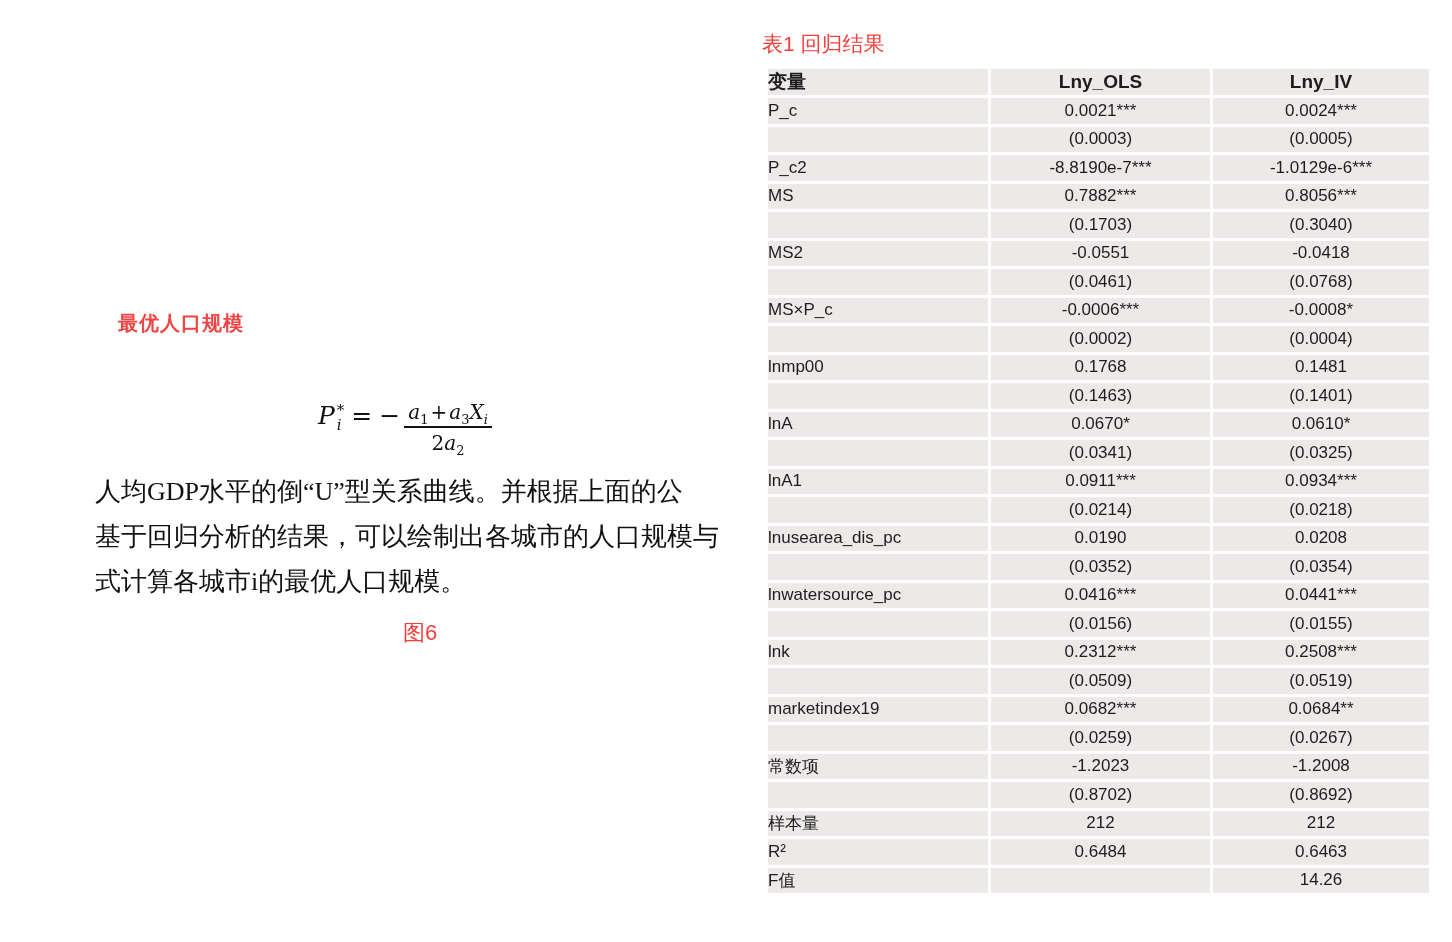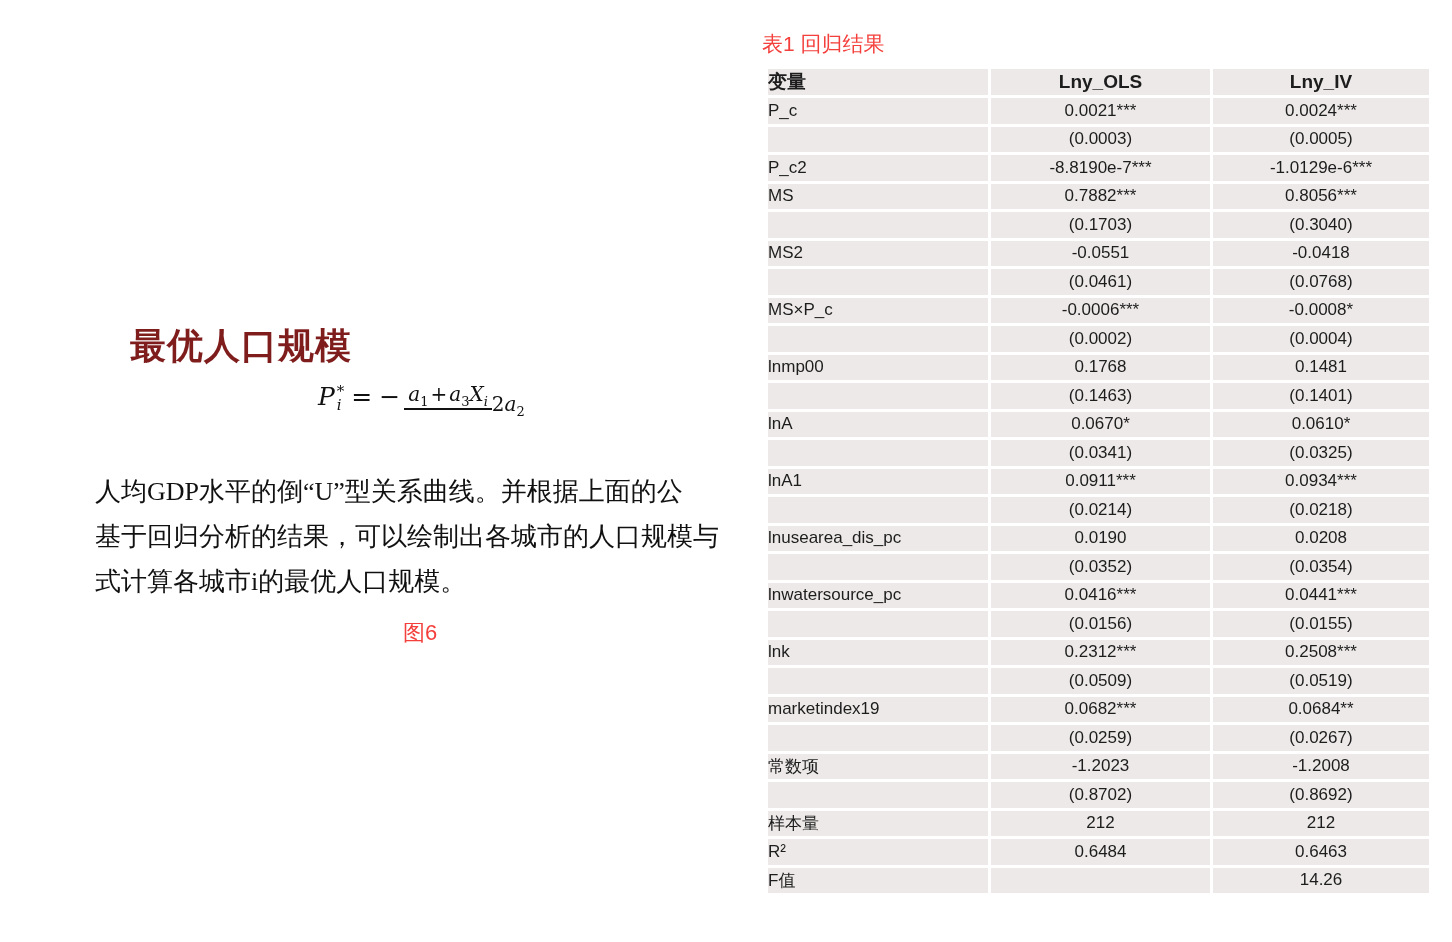--- a/index.html
+++ b/index.html
@@ -9,41 +9,41 @@
   }
   *{box-sizing:border-box;}
   html,body{margin:0;padding:0;}
   body{
     width:1452px;height:942px;position:relative;background:#ffffff;
     font-family:"Liberation Sans",sans-serif;color:var(--ink);overflow:hidden;
   }
 
   
   .section-heading{
-    position:absolute;left:118px;top:310px;margin:12px;
+    position:absolute;left:118px;top:310px;margin:0;
     font-family:"Liberation Sans",sans-serif;
-    font-size:36px;font-weight:700;color:#7f1d1d;letter-spacing:1px;
+    font-size:20px;font-weight:700;color:#ef4444;letter-spacing:1px;
   }
   .formula{
     position:absolute;left:318px;top:376px;
     font-family:"DejaVu Serif",serif;font-size:25px;color:#111;
     display:flex;align-items:center;
   }
   .mvar{font-style:italic;}
   .supsub{
     display:inline-flex;flex-direction:column;align-items:flex-start;
     font-size:15px;line-height:0.95;margin-left:2px;transform:translateY(2px);
   }
   .ss-top{font-style:normal;}
   .ss-bot{font-style:italic;}
   .mrel{margin:0 7px;font-style:normal;}
   .mrel.minus{margin:0 4px 0 0;}
-  .frac{display:inline-flex;flex-direction:row;align-items:center;font-size:20px;line-height:1.2;}
+  .frac{display:inline-flex;flex-direction:column;align-items:center;font-size:20px;line-height:1.2;margin-top:24px;}
   .frac .num{display:block;border-bottom:2px solid #111;padding:0 4px 2px;}
-  .frac .den{display:block;padding-top:16px;}
+  .frac .den{display:block;padding-top:3px;}
   .msub{font-size:13px;position:relative;top:5px;font-style:normal;}
   .msub.it{font-style:italic;}
   .plus{margin:0 2px;font-style:normal;}
   .upright{font-style:normal;}
 
   .paragraph{
     position:absolute;left:95px;top:469px;width:650px;
     font-family:"Liberation Serif",serif;font-size:26px;color:#111;
   }
   .paragraph .pline{line-height:45px;white-space:nowrap;}

